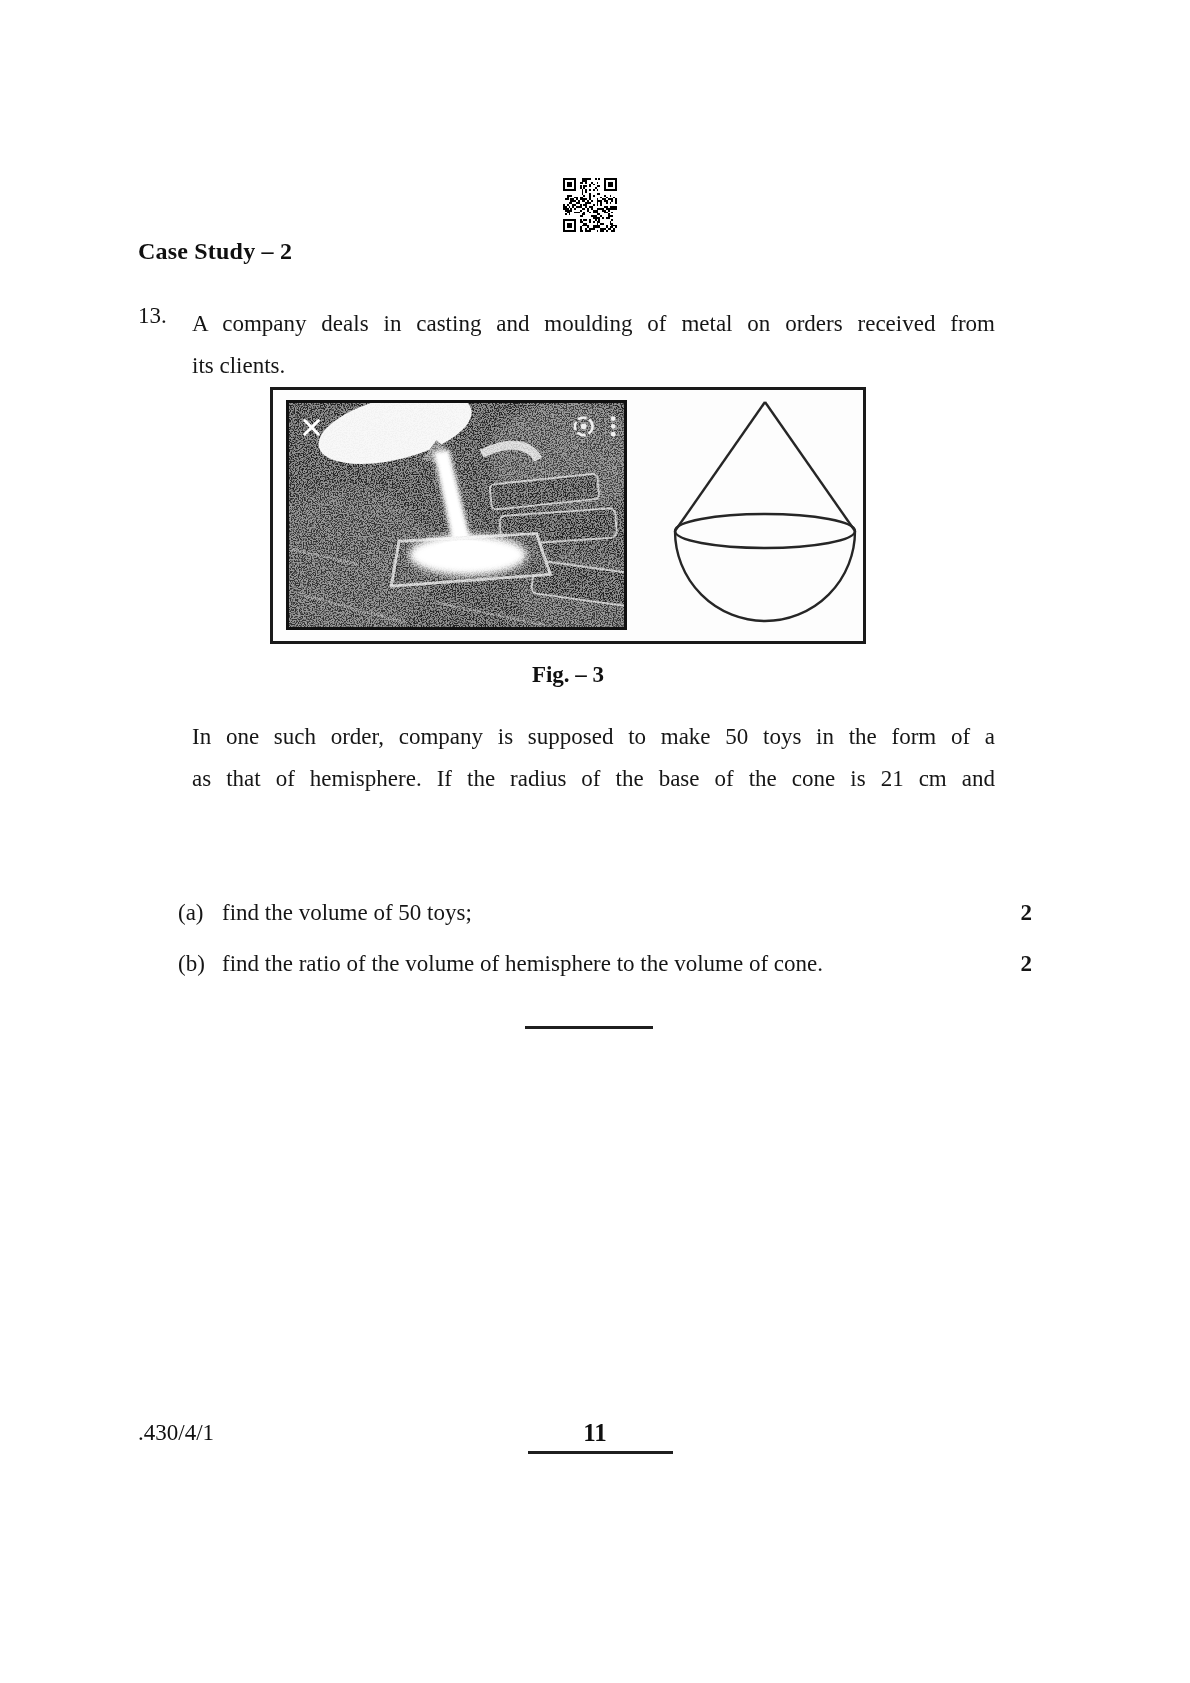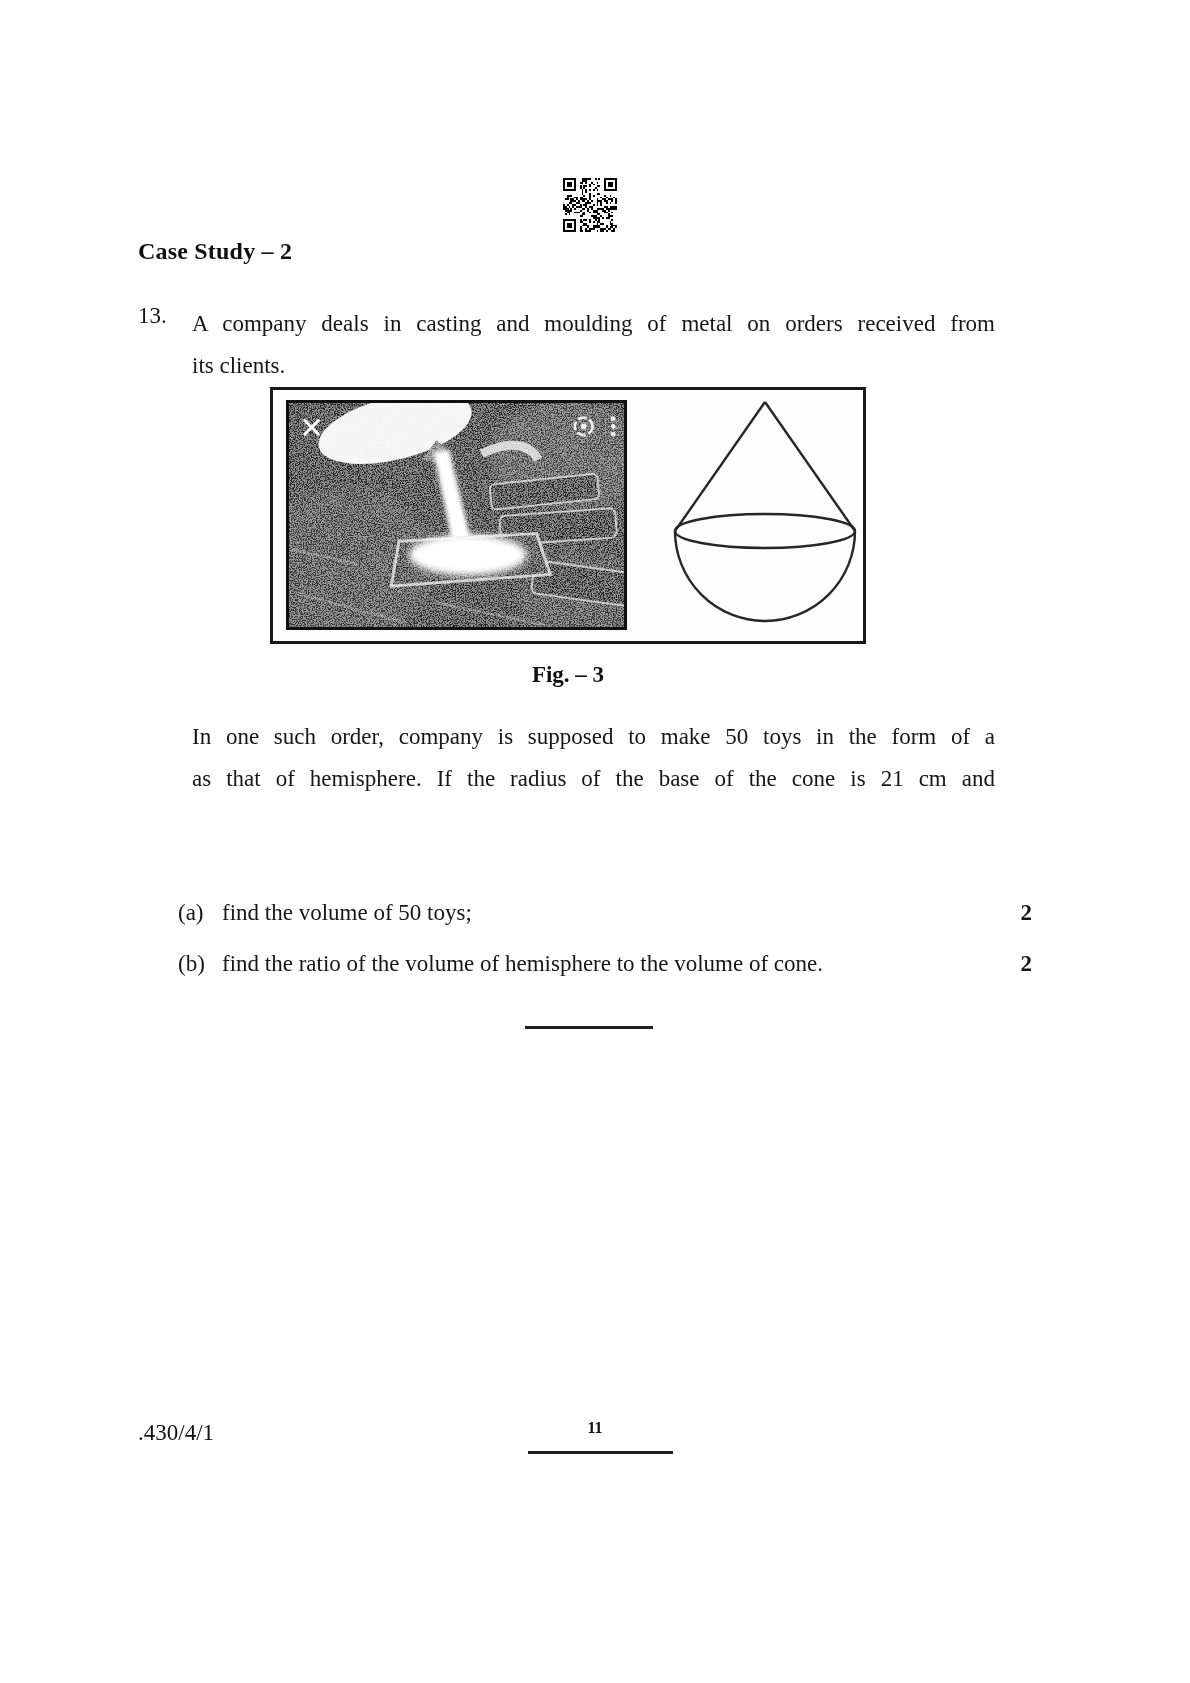--- a/index.html
+++ b/index.html
@@ -43,21 +43,21 @@
   
   .part{position:absolute;left:178px;width:854px;font-size:23px;line-height:30px;}
   .part-a{top:898px;}
   .part-b{top:949px;}
   .plabel{display:inline-block;width:44px;}
   .pmarks{position:absolute;right:0;top:0;font-weight:700;}
   
   .divider{position:absolute;left:525px;top:1026px;width:128px;border-top:3px solid #1f1f1f;}
   
   .fcode{position:absolute;left:138px;top:1420px;font-size:23px;font-weight:400;color:#101010;}
-  .fpage{position:absolute;left:545px;top:1419px;width:100px;text-align:center;font-size:16px;font-weight:700;color:#101010;}
+  .fpage{position:absolute;left:545px;top:1419px;width:100px;text-align:center;font-size:25px;font-weight:700;color:#101010;}
   .fpage-line{position:absolute;left:528px;top:1451px;width:145px;height:0;border-top:3px solid #1f1f1f;}
 </style>
 </head>
 <body>
 
 <div class="page">
 
   <div class="qr">
     <svg viewBox="0 0 29 29" shape-rendering="crispEdges">
       <rect x="0" y="0" width="29" height="29" fill="#ffffff"></rect>

